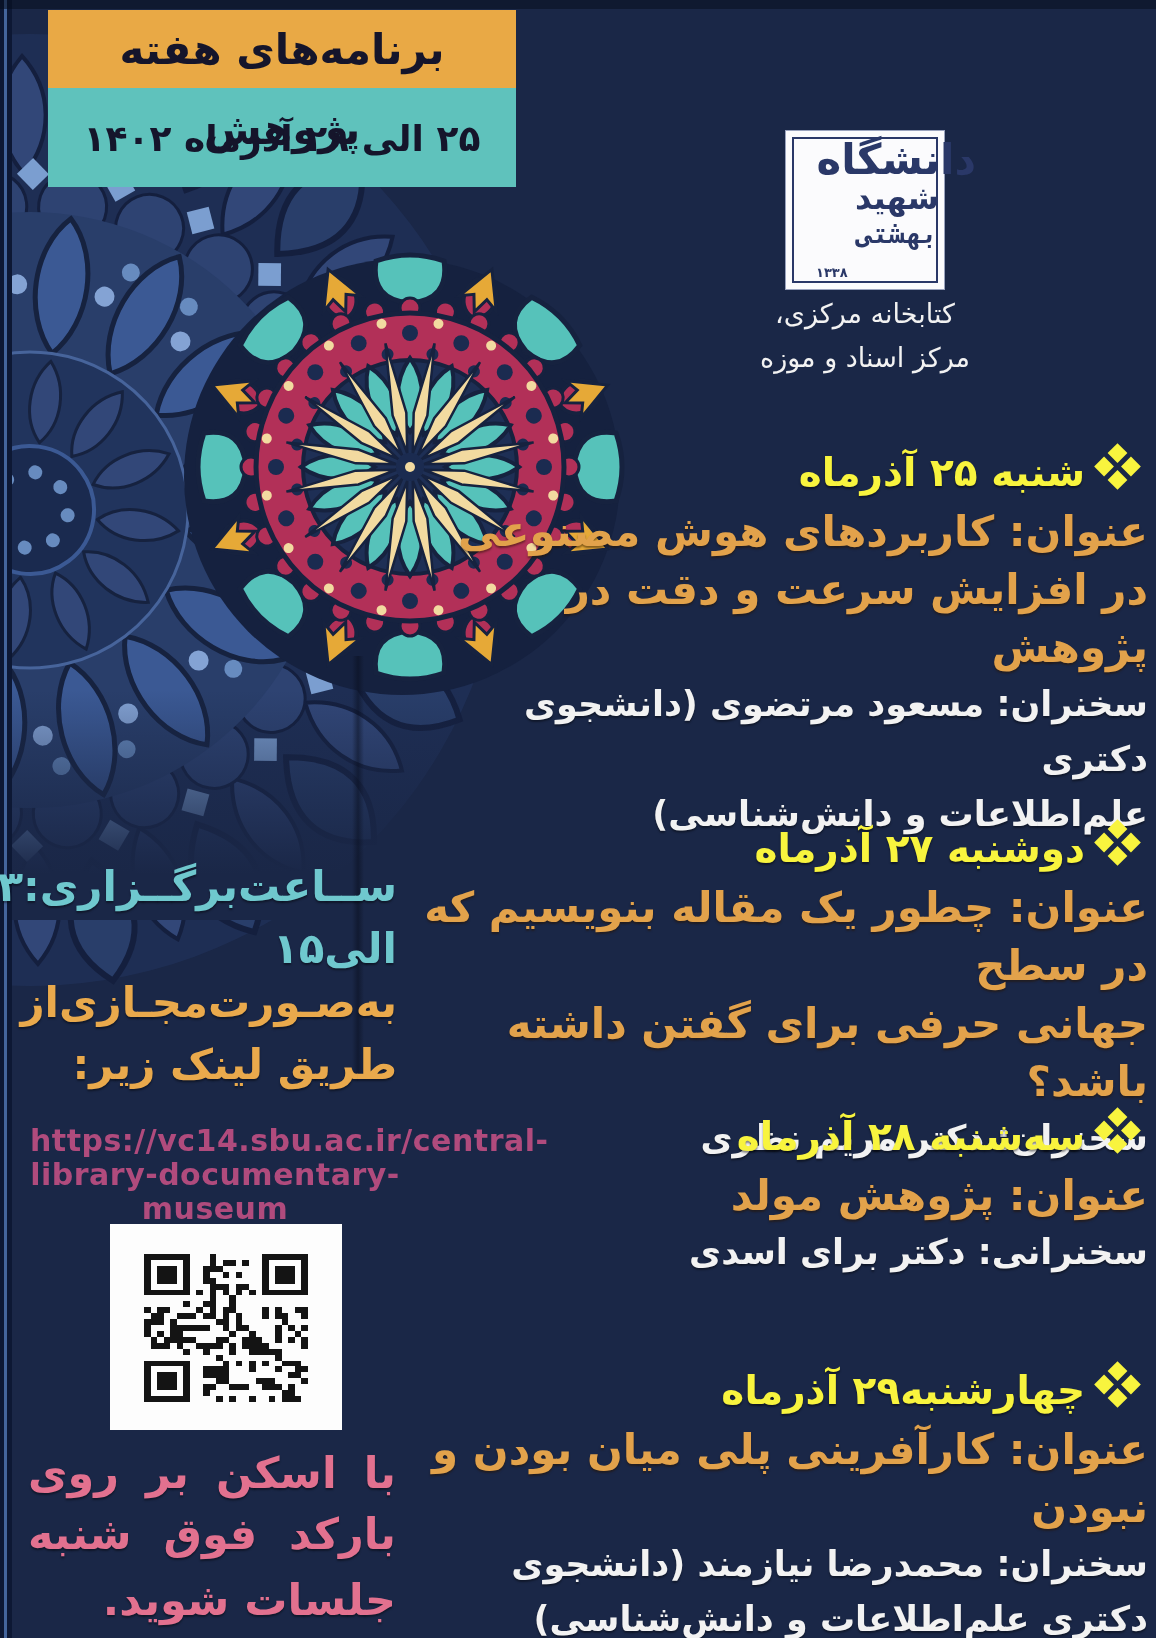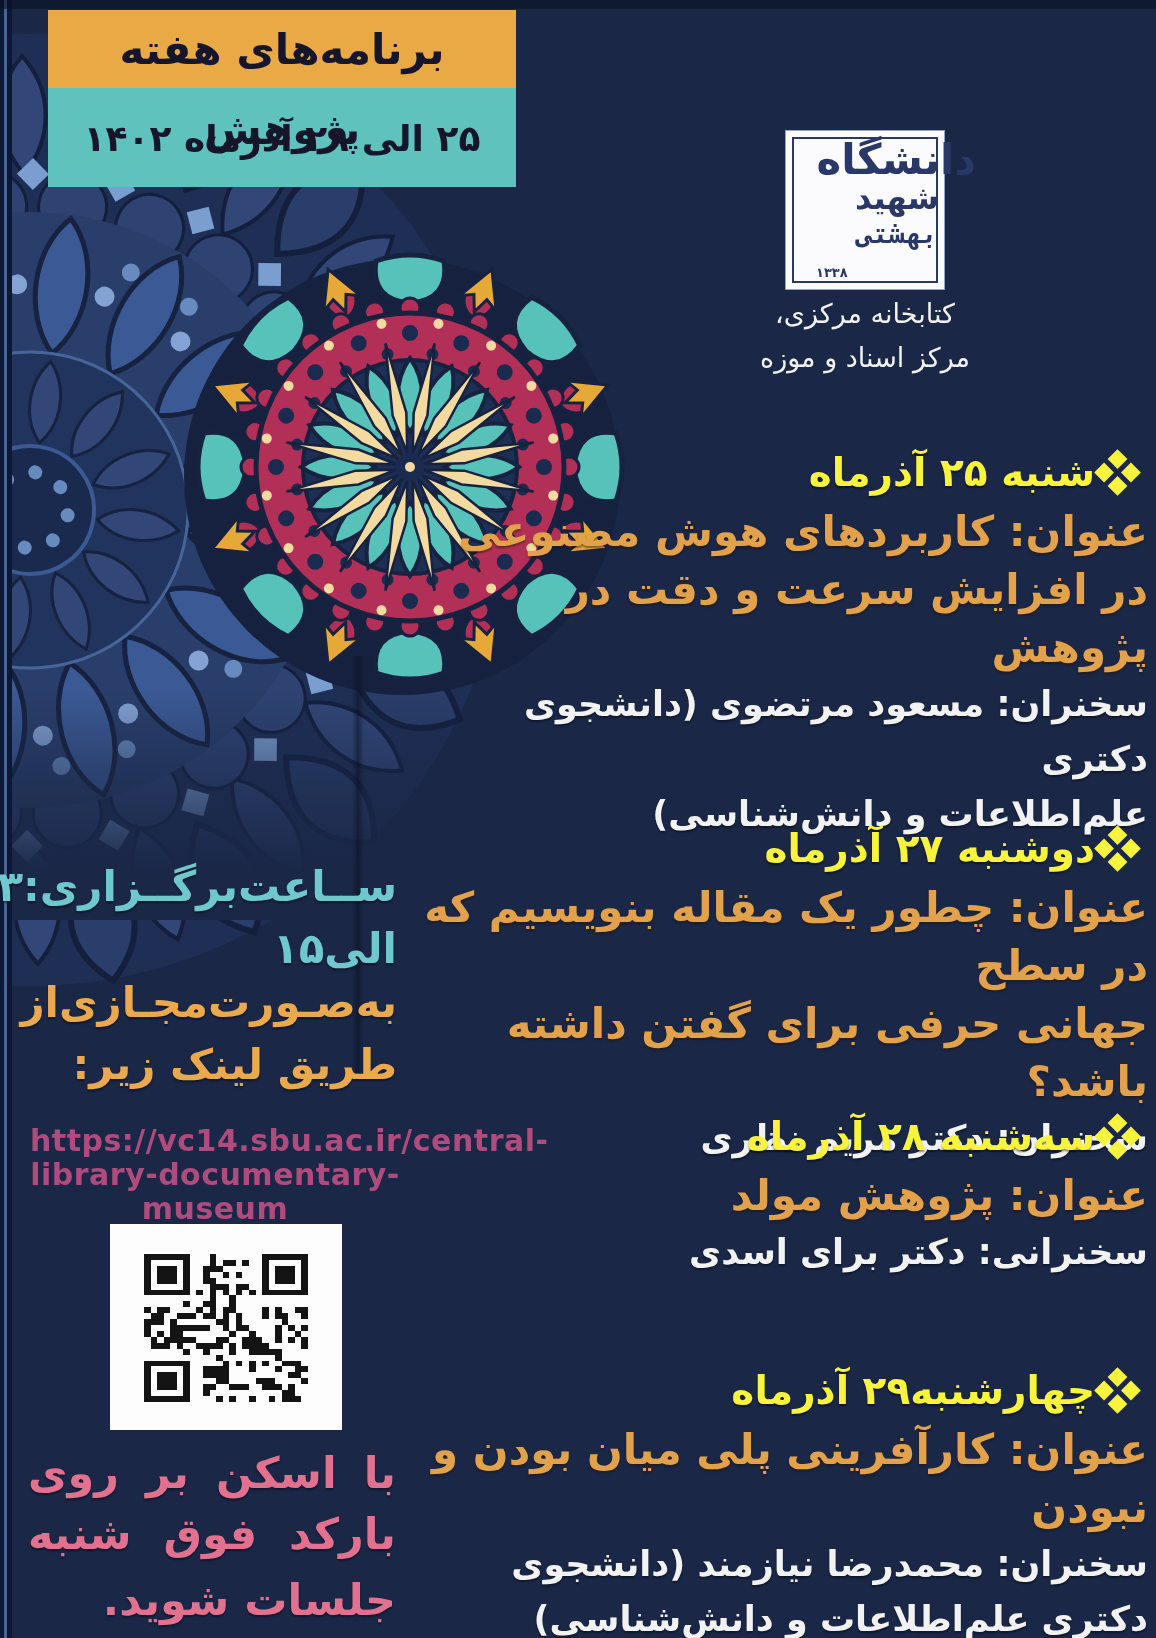--- a/index.html
+++ b/index.html
@@ -35,21 +35,21 @@
        font-weight:bold;direction:rtl;line-height:42px;letter-spacing:-2px;margin-left:32px;}
   .logo-cal .c1{font-size:42px;}
   .logo-cal .c2{font-size:32px;margin-top:-4px;}
   .logo-cal .c3{font-size:27px;margin-top:-4px;font-family:Liberation Mono, monospace;}
   .logo-year{position:absolute;left:30px;bottom:9px;color:#2A3868;font-size:13px;font-weight:bold;}
   .org{left:715px;top:292px;width:300px;text-align:center;color:#F2F2F2;font-weight:normal;
        font-size:27px;line-height:44px;direction:rtl;}
 
   
   .event{position:absolute;right:8px;width:730px;direction:rtl;text-align:right;}
-  .ev-head{display:flex;align-items:center;gap:6px;padding-right:14px;margin-bottom:8px;}
+  .ev-head{display:flex;align-items:flex-start;gap:16px;padding-right:14px;margin-bottom:8px;}
   .bullet{width:33px;height:33px;transform:rotate(45deg);display:grid;flex:0 0 auto;
        grid-template-columns:14px 14px;grid-template-rows:14px 14px;gap:5px;}
   .bullet i{background:#F8F43E;display:block;}
   .ev-date{color:#F8F43E;font-weight:bold;font-size:39px;text-shadow:0 2px 2px rgba(0,0,0,.45);}
   .ev-title div{color:#E2A24B;font-weight:bold;font-size:42px;line-height:58px;
        text-shadow:0 2px 2px rgba(40,20,0,.5);}
   .ev-speaker div{color:#F2F2F2;font-weight:bold;font-size:35px;line-height:55px;
        text-shadow:0 2px 2px rgba(0,0,0,.4);}
   .e1{top:450px;} .e2{top:826px;} .e3{top:1114px;} .e4{top:1368px;}
 

